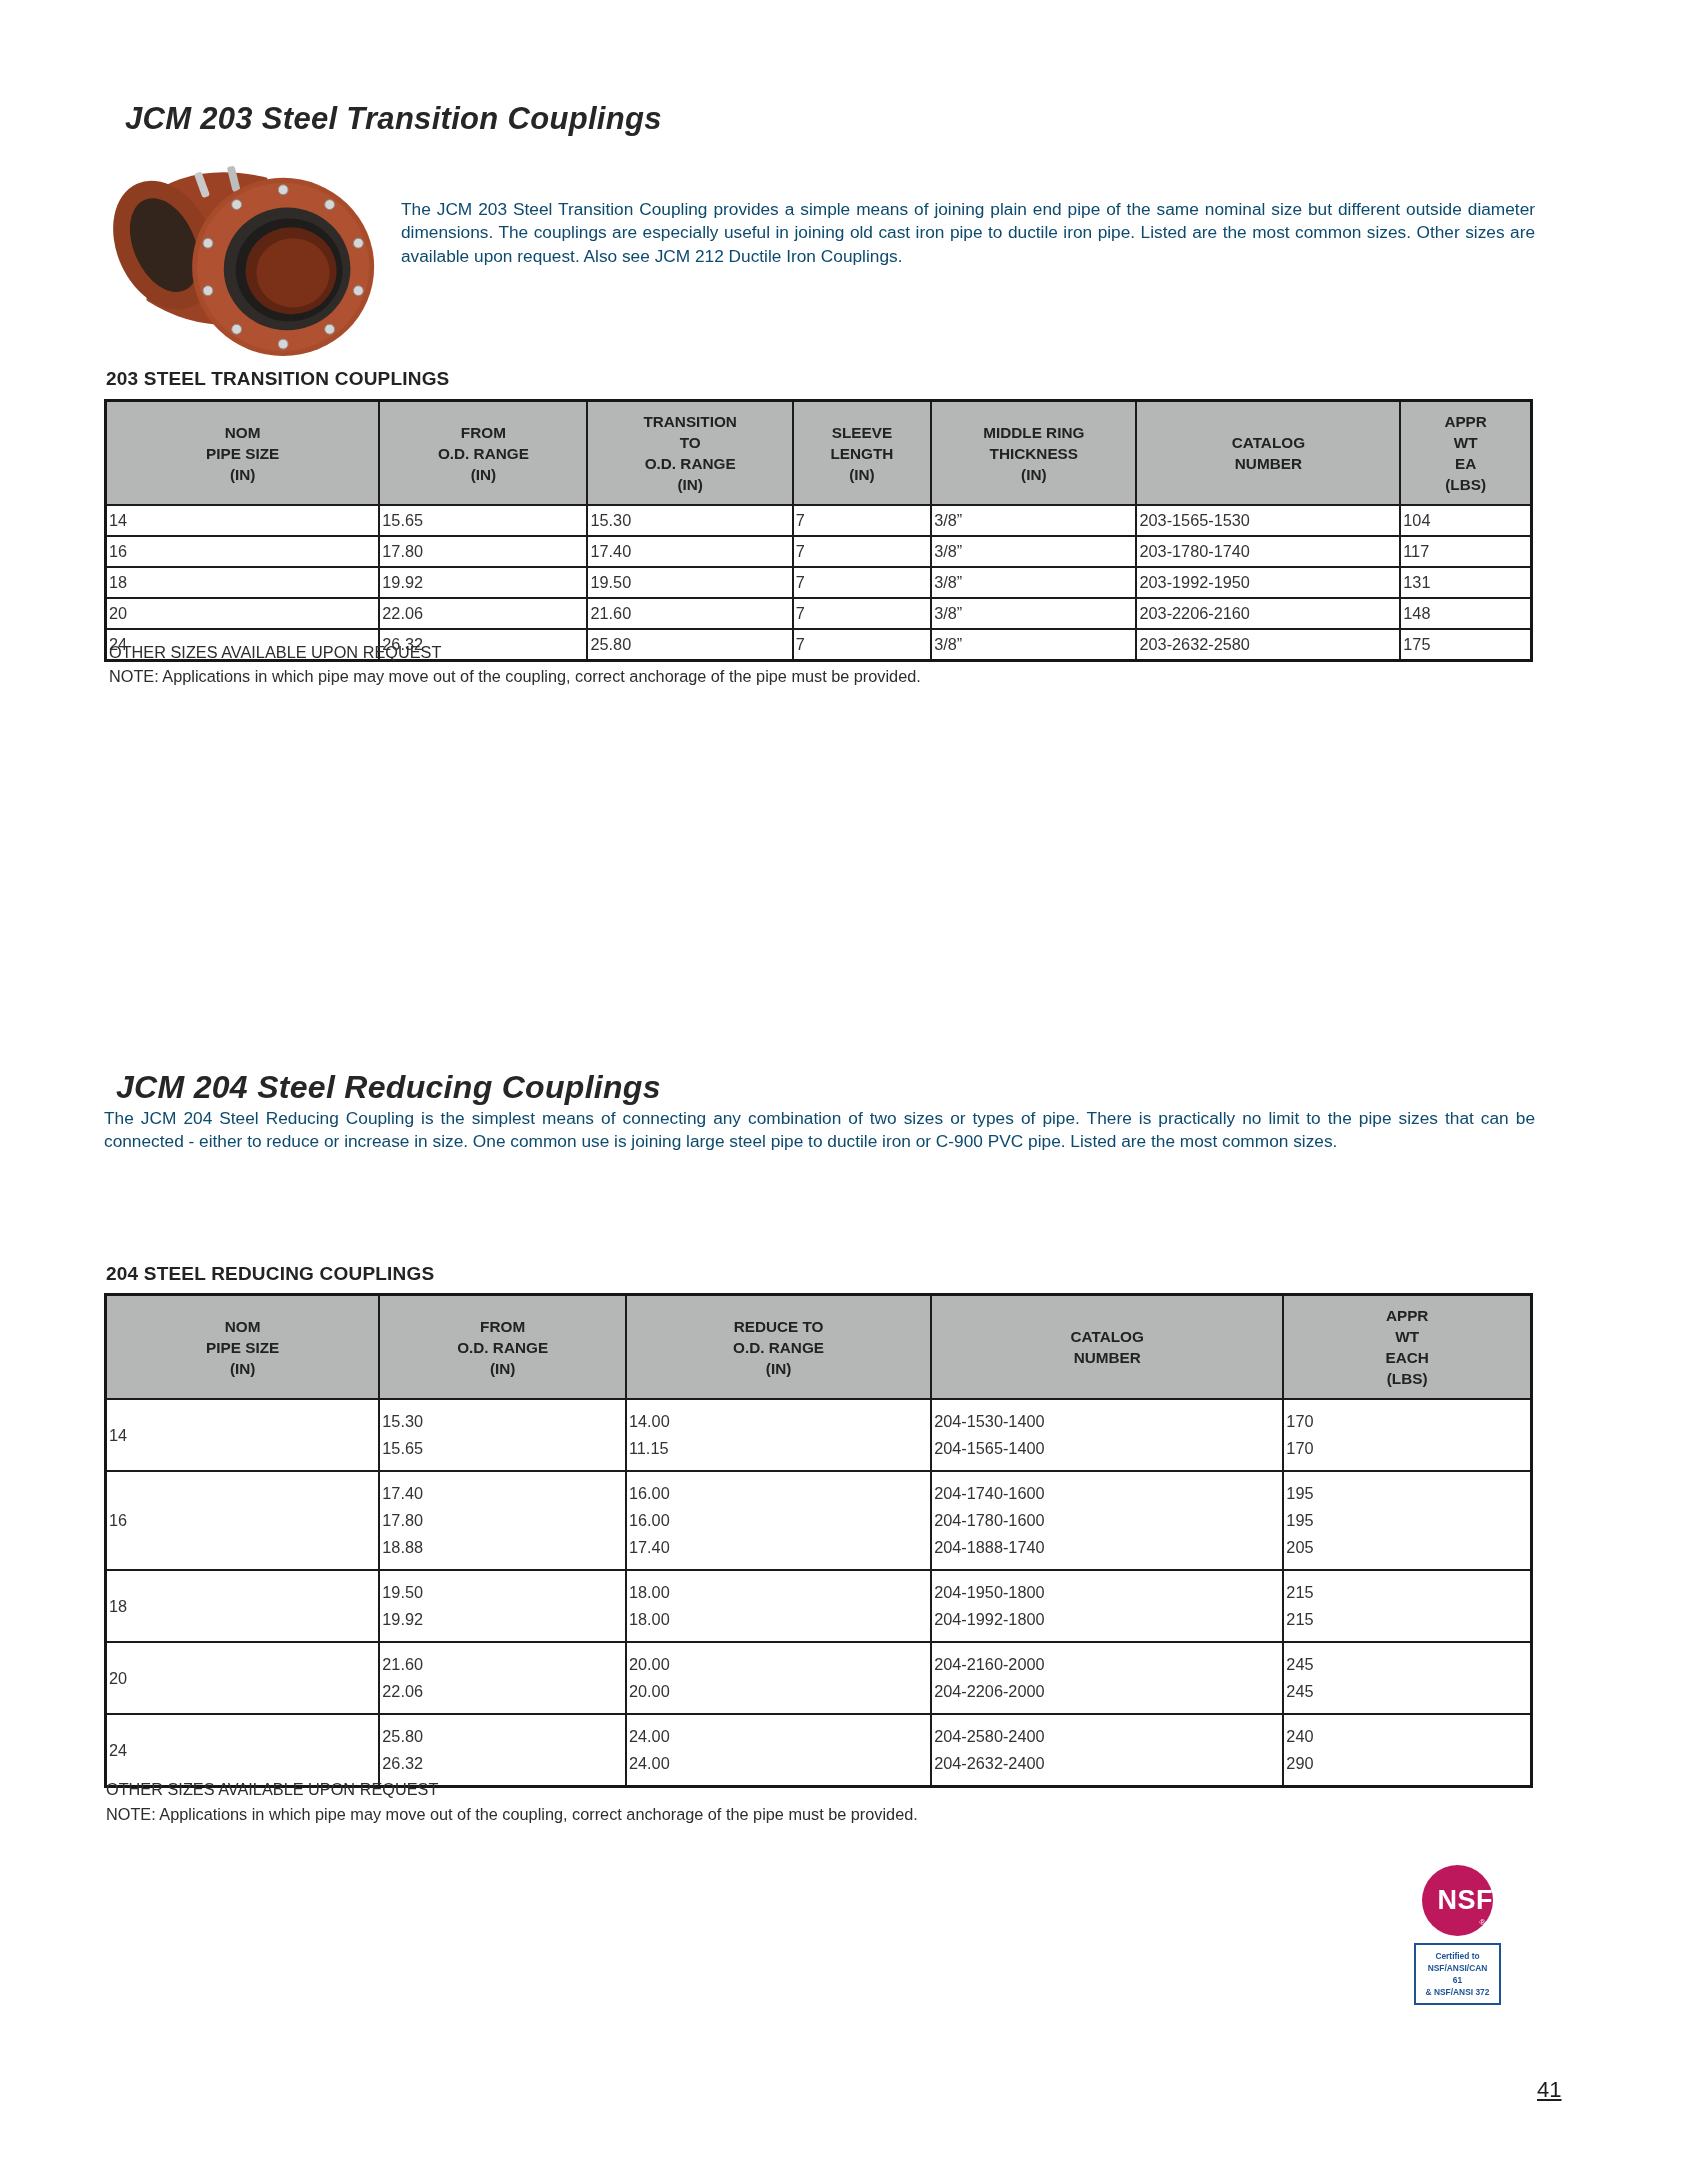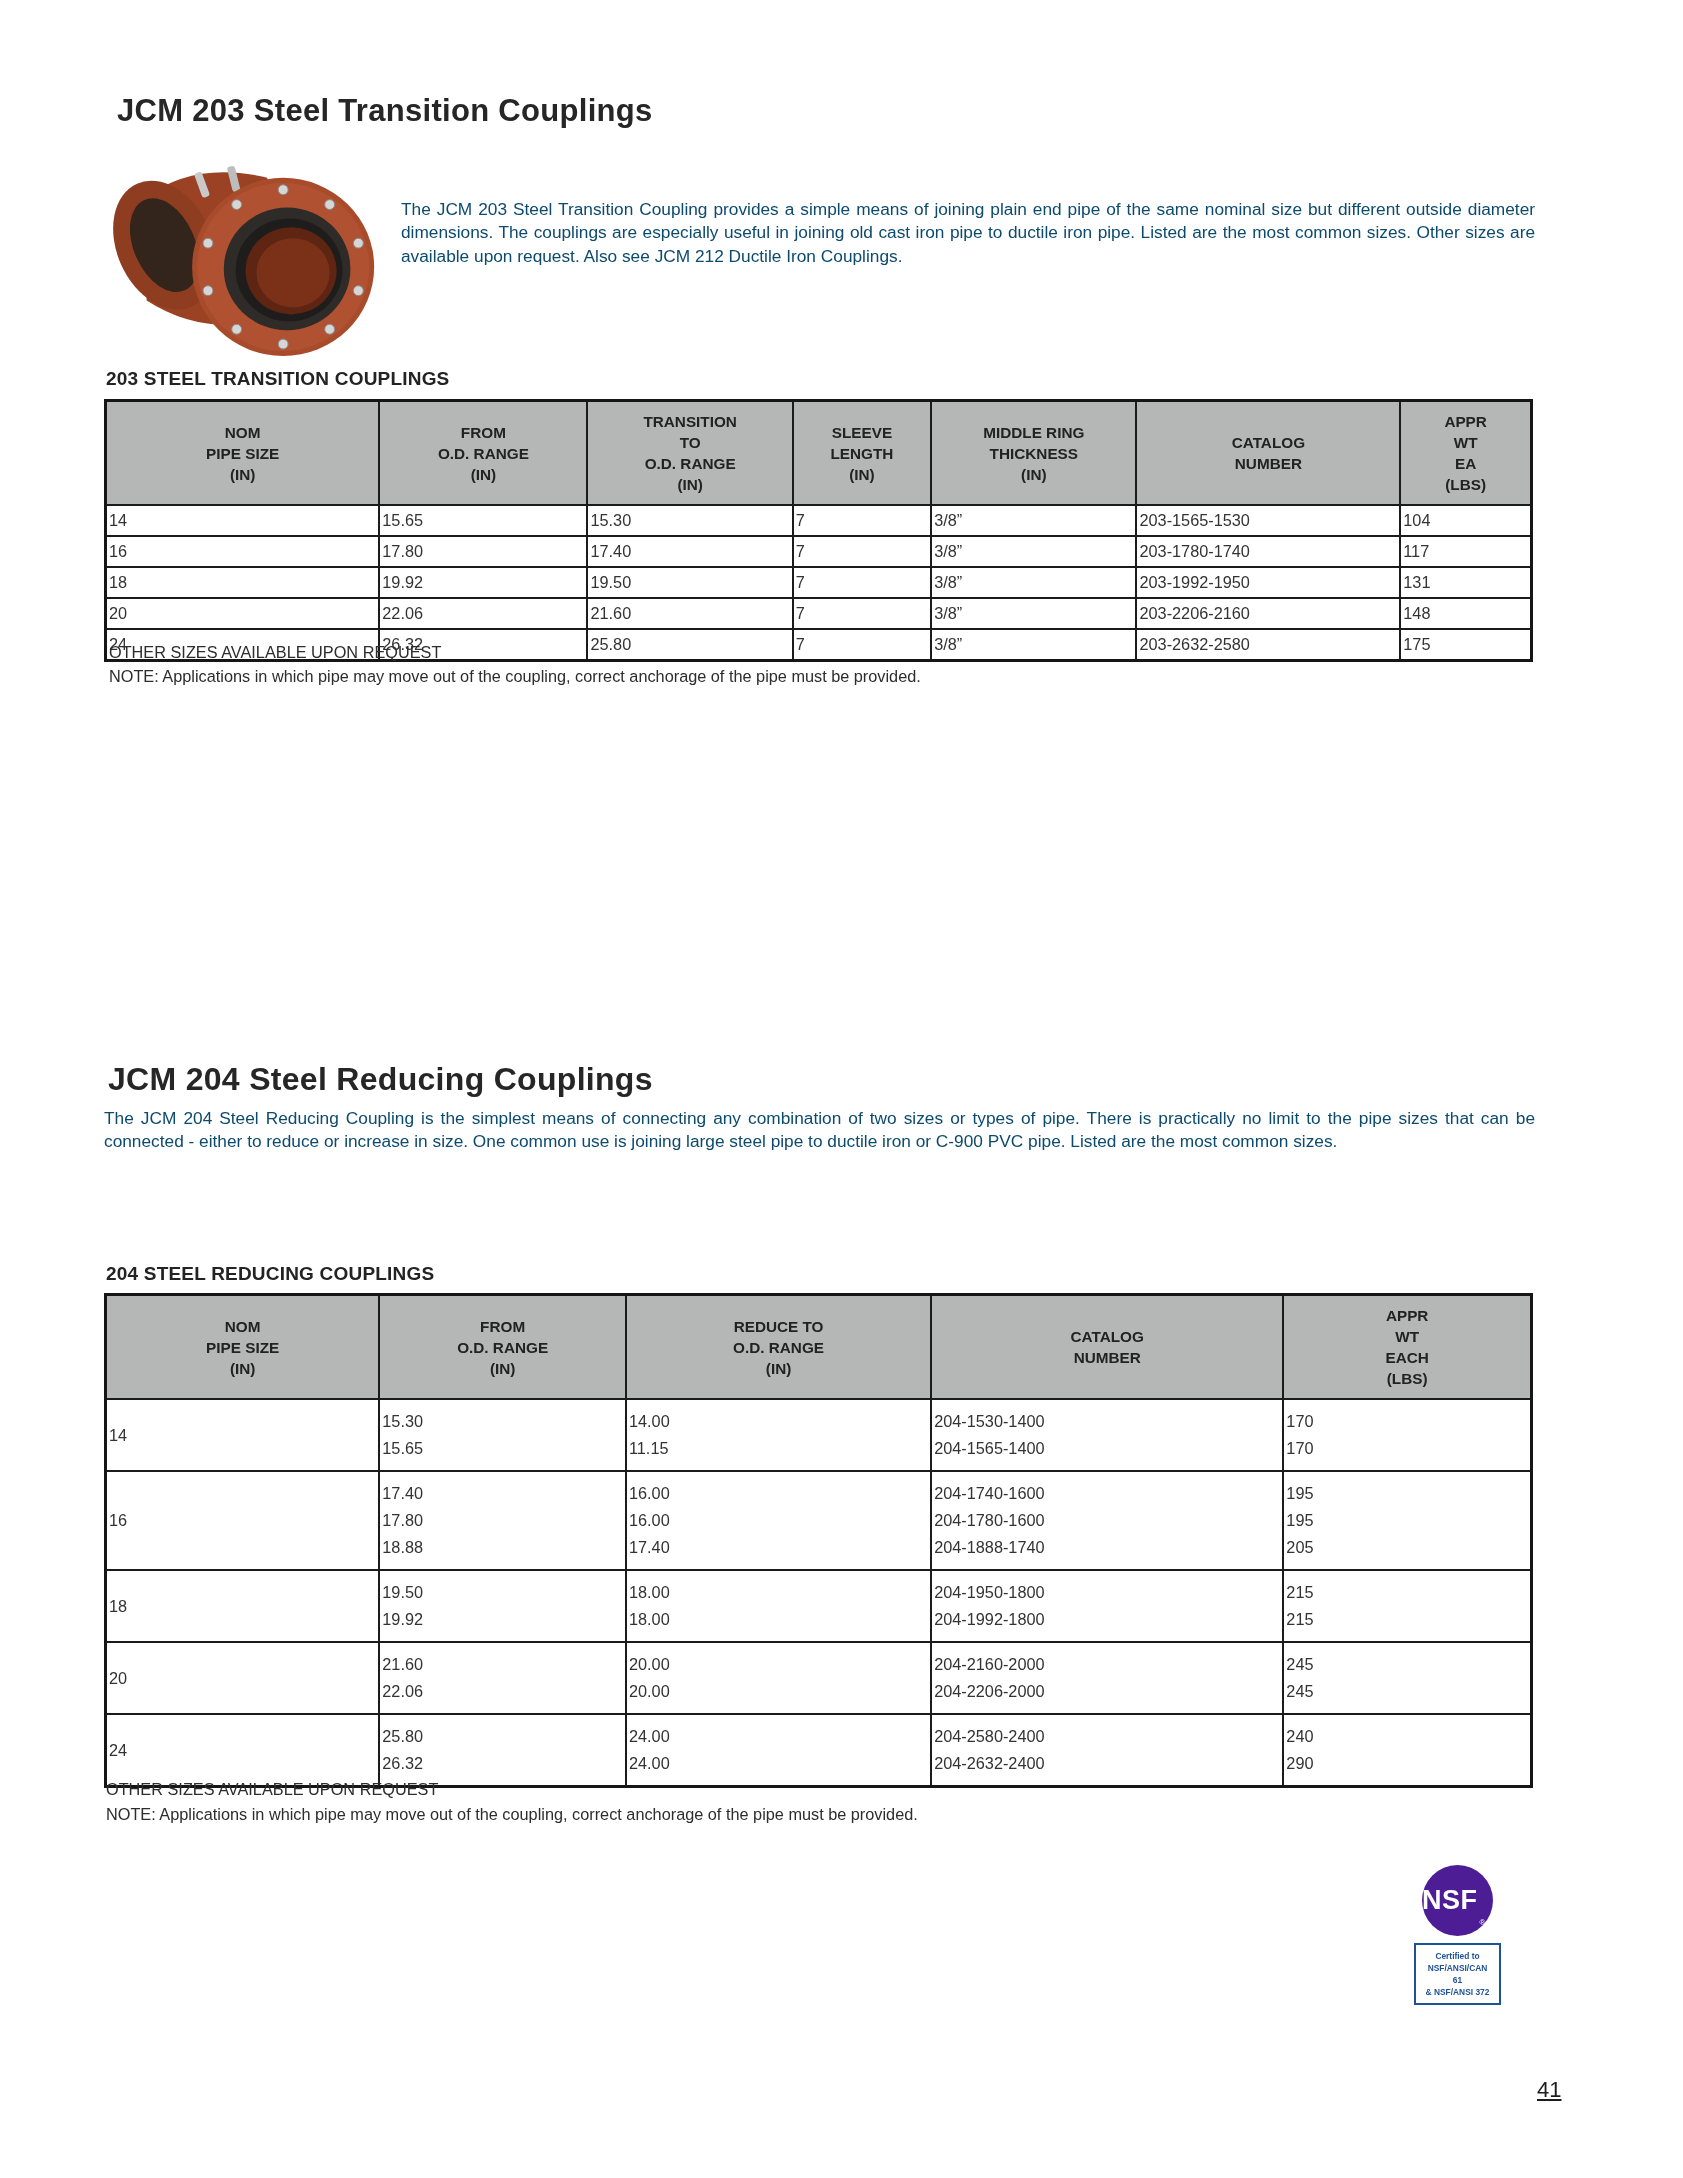--- a/index.html
+++ b/index.html
@@ -1,39 +1,39 @@
 <!DOCTYPE html>
 <html><head>
 <meta charset="utf-8">
 <style>
   html,body{margin:0;padding:0;background:#ffffff;}
   .page{
     position:relative;width:1683px;height:2178px;background:#ffffff;
     font-family:"Liberation Sans", sans-serif;color:#2e2e2e;overflow:hidden;
   }
   .abs{position:absolute;}
-  .doc-title{font-size:31px;font-weight:700;color:#262626;letter-spacing:0.3px;margin:4px;}
+  .doc-title{font-size:31px;font-weight:700;color:#262626;letter-spacing:0.3px;margin:12px;font-style:italic;}
   .intro-para{font-size:17.3px;line-height:23.4px;text-align:justify;color:#0c4a6e;margin:0;}
   .table-title{font-size:19px;font-weight:700;color:#232323;letter-spacing:0.2px;margin:0;}
   .data-table{border-collapse:collapse;table-layout:fixed;width:100%;border:3px solid #161616;}
   .data-table th{
     background:#b5b6b6;border:2px solid #1b1b1b;font-size:15.3px;font-weight:700;
     text-align:center;vertical-align:middle;white-space:pre-line;line-height:21px;
     padding:9px 3px;color:#222222;
   }
   .data-table td{
     border:2px solid #1b1b1b;font-size:16.3px;text-align:left;vertical-align:middle;
     padding:3px 2px;color:#333333;line-height:23px;background:#ffffff;
   }
   .data-table td.ml{white-space:pre-line;line-height:27px;padding:8px 2px;}
   .note-line{font-size:16.3px;line-height:25px;color:#2d2d2d;margin:0;}
   .nsf-wrap{width:87px;text-align:center;}
   .nsf-circle{
-    width:71px;height:71px;border-radius:50%;background:#4c1d95;color:#ffffff;
-    margin:0 auto;display:flex;align-items:center;justify-content:flex-start;
+    width:71px;height:71px;border-radius:50%;background:#be185d;color:#ffffff;
+    margin:0 auto;display:flex;align-items:center;justify-content:flex-end;
     font-weight:700;font-size:27px;letter-spacing:0.5px;position:relative;
   }
   .nsf-reg{position:absolute;right:7px;bottom:9px;font-size:8px;font-weight:400;}
   .nsf-box{
     margin-top:7px;border:2px solid #1d5296;background:#ffffff;color:#1d5296;
     font-size:8.4px;font-weight:700;line-height:12px;padding:5px 7px;white-space:pre-line;
   }
   .page-num{font-size:22px;color:#1c1c1c;text-decoration:underline;}
 </style>
 </head>

